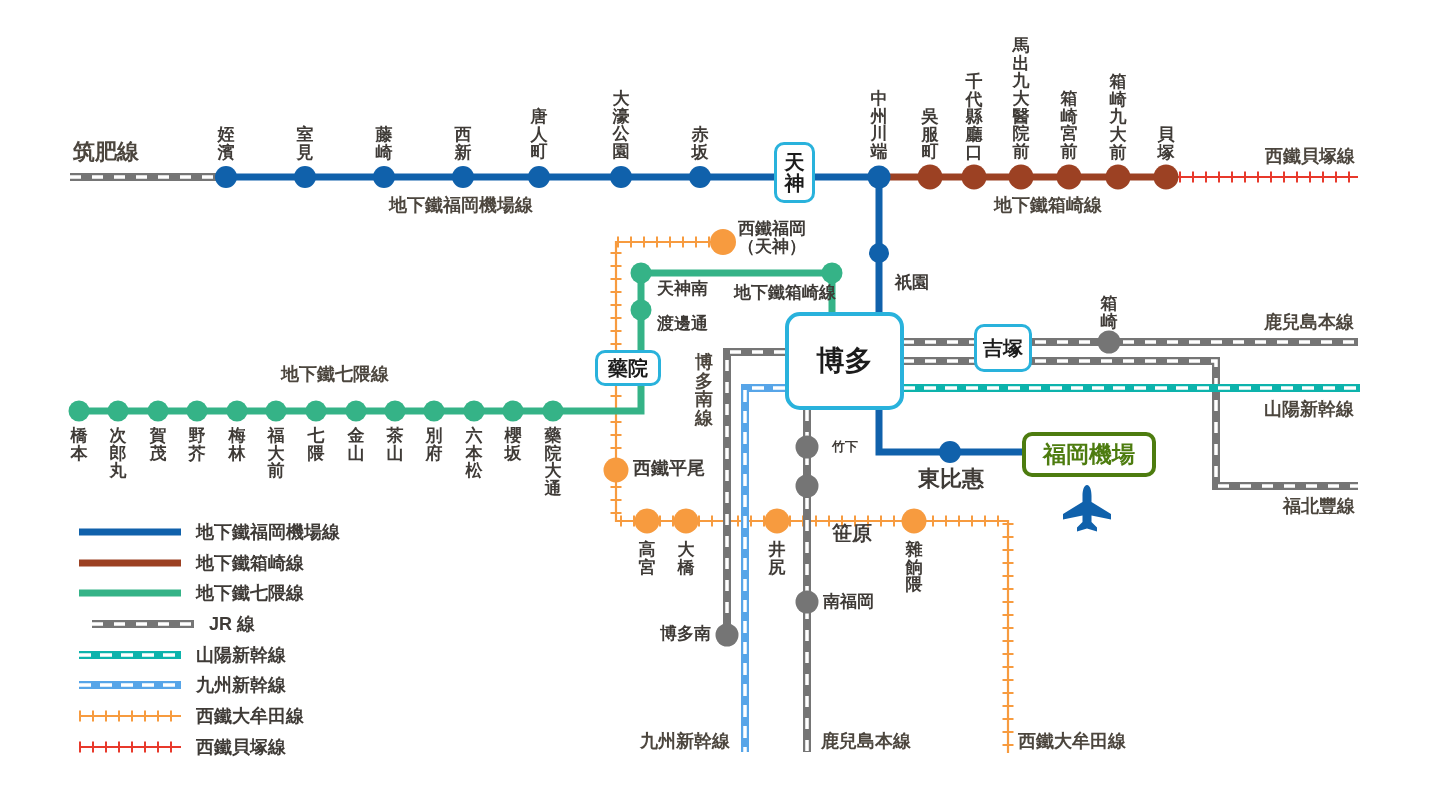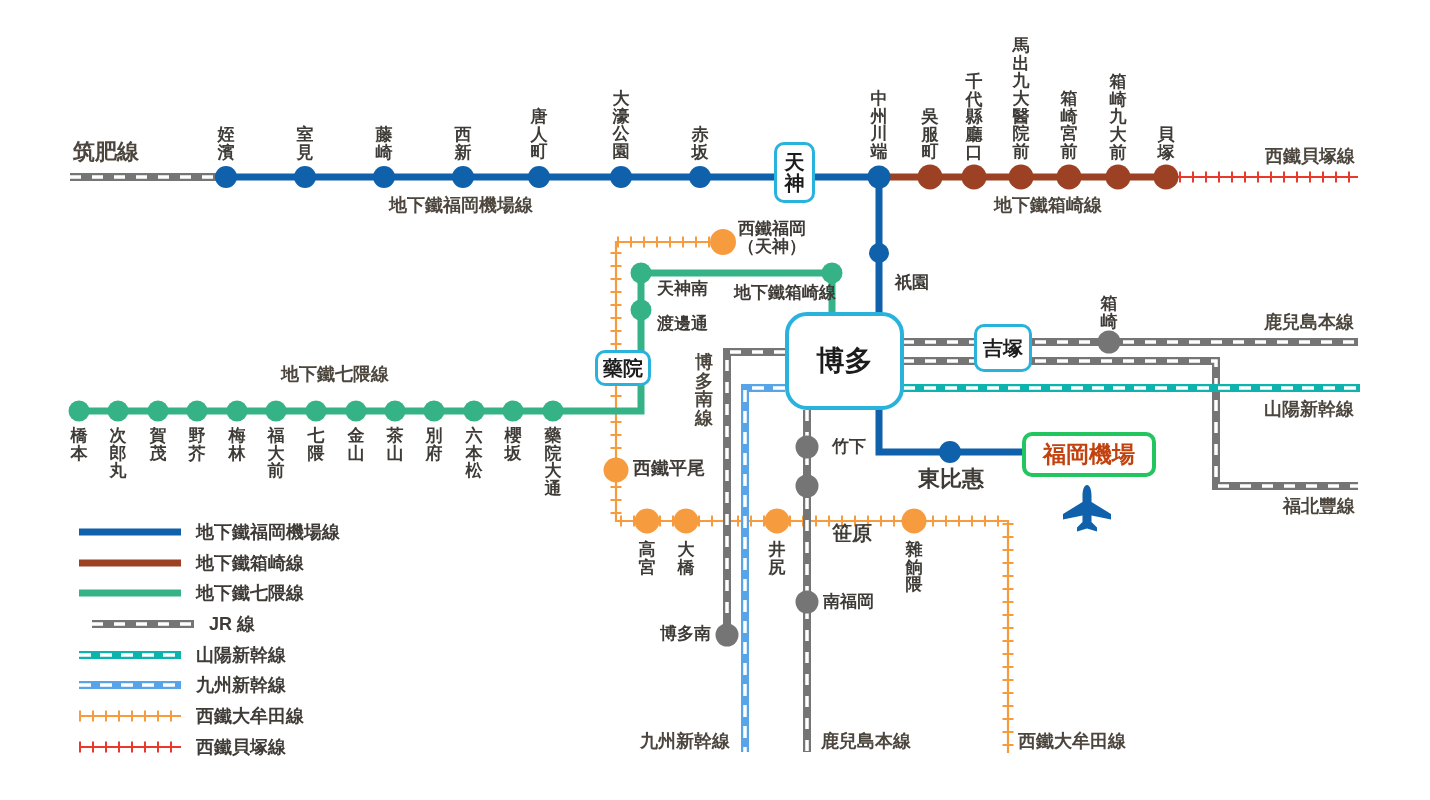--- a/index.html
+++ b/index.html
@@ -5,22 +5,22 @@
   html,body{margin:0;padding:0;background:#fff;}
   #stage{position:relative;width:1430px;height:800px;background:#fff;overflow:hidden;
          font-family:"Liberation Sans","DejaVu Sans",sans-serif;}
   #rails{position:absolute;left:0;top:0;}
   .lbl{position:absolute;font-weight:bold;color:#3f3b37;line-height:1.06;white-space:pre-line;}
   .vert{text-align:center;letter-spacing:0;line-height:1.04;}
   .linename{color:#4c463e;}
   .stbox{position:absolute;background:#fff;border:3px solid #29b2dc;border-radius:10px;
          display:flex;align-items:center;justify-content:center;font-weight:bold;color:#1c1c1c;
          box-sizing:border-box;}
-  .stbox.big{border-width:4px;border-radius:22px;}
-  .stbox.accent{border:4px solid #22c55e;color:#c2410c;border-radius:10px;}
+  .stbox.big{border-width:4px;border-radius:15px;}
+  .stbox.accent{border:4px solid #4d7c0f;color:#4d7c0f;border-radius:10px;}
   .stbox .vtxt{white-space:pre-line;text-align:center;line-height:1.05;}
   #legend{position:absolute;left:0;top:0;}
   .leg-row{position:absolute;display:flex;align-items:center;}
   .leg-label{font-weight:bold;color:#3f3b37;font-size:18px;margin-left:14px;white-space:nowrap;}
 </style>
 </head>
 <body>
 
 <div id="stage">
   <svg id="rails" width="1430" height="800" viewBox="0 0 1430 800">
@@ -87,21 +87,21 @@
       <circle cx="807" cy="447" r="11.5" fill="#757575"></circle>
       <circle cx="807" cy="486" r="11.5" fill="#757575"></circle>
       <circle cx="807" cy="602" r="11.5" fill="#757575"></circle>
       <circle cx="727" cy="635" r="11.5" fill="#757575"></circle>
     </svg>
   <div id="boxes">
       <div class="stbox" style="left: 774px; top: 142px; width: 41px; height: 61px; font-size: 20px;">
         <span class="vtxt">天
 神</span>
       </div>
-      <div class="stbox" style="left: 595px; top: 350px; width: 56px; height: 36px; font-size: 20px;">
+      <div class="stbox" style="left: 595px; top: 350px; width: 66px; height: 36px; font-size: 20px;">
         <span class="vtxt">藥院</span>
       </div>
       <div class="stbox big" style="left: 785px; top: 312px; width: 119px; height: 98px; font-size: 28px;">
         <span class="vtxt">博多</span>
       </div>
       <div class="stbox" style="left: 974px; top: 324px; width: 58px; height: 48px; font-size: 20px;">
         <span class="vtxt">吉塚</span>
       </div>
       <div class="stbox accent" style="left: 1022px; top: 432px; width: 134px; height: 45px; font-size: 23px;">
         <span class="vtxt">福岡機場</span>
@@ -198,21 +198,21 @@
 宮</div>
       <div class="lbl vert " style="left: 686px; top: 541px; font-size: 17px; transform: translate(-50%, 0px);">大
 橋</div>
       <div class="lbl vert " style="left: 777px; top: 541px; font-size: 17px; transform: translate(-50%, 0px);">井
 尻</div>
       <div class="lbl vert " style="left: 914px; top: 541px; font-size: 17px; transform: translate(-50%, 0px);">雜
 餉
 隈</div>
       <div class="lbl vert " style="left: 1109px; top: 330px; font-size: 17px; transform: translate(-50%, -100%);">箱
 崎</div>
-      <div class="lbl " style="left: 832px; top: 447px; font-size: 17px; transform: translate(0px, -50%);">竹下</div>
+      <div class="lbl " style="left: 832px; top: 447px; font-size: 13px; transform: translate(0px, -50%);">竹下</div>
       <div class="lbl " style="left: 832px; top: 486px; font-size: 20px; transform: translate(0px, -50%); margin-top: 48px;">笹原</div>
       <div class="lbl " style="left: 823px; top: 602px; font-size: 17px; transform: translate(0px, -50%);">南福岡</div>
       <div class="lbl " style="left: 711px; top: 634px; font-size: 17px; transform: translate(-100%, -50%);">博多南</div>
       <div class="lbl linename" style="left: 73px; top: 152px; font-size: 22px; transform: translate(0px, -50%);">筑肥線</div>
       <div class="lbl linename" style="left: 461px; top: 206px; font-size: 18px; transform: translate(-50%, -50%);">地下鐵福岡機場線</div>
       <div class="lbl linename" style="left: 1048px; top: 206px; font-size: 18px; transform: translate(-50%, -50%);">地下鐵箱崎線</div>
       <div class="lbl linename" style="left: 1265px; top: 157px; font-size: 18px; transform: translate(0px, -50%);">西鐵貝塚線</div>
       <div class="lbl linename" style="left: 281px; top: 375px; font-size: 18px; transform: translate(0px, -50%);">地下鐵七隈線</div>
       <div class="lbl linename" style="left: 1264px; top: 323px; font-size: 18px; transform: translate(0px, -50%);">鹿兒島本線</div>
       <div class="lbl linename" style="left: 1264px; top: 410px; font-size: 18px; transform: translate(0px, -50%);">山陽新幹線</div>

